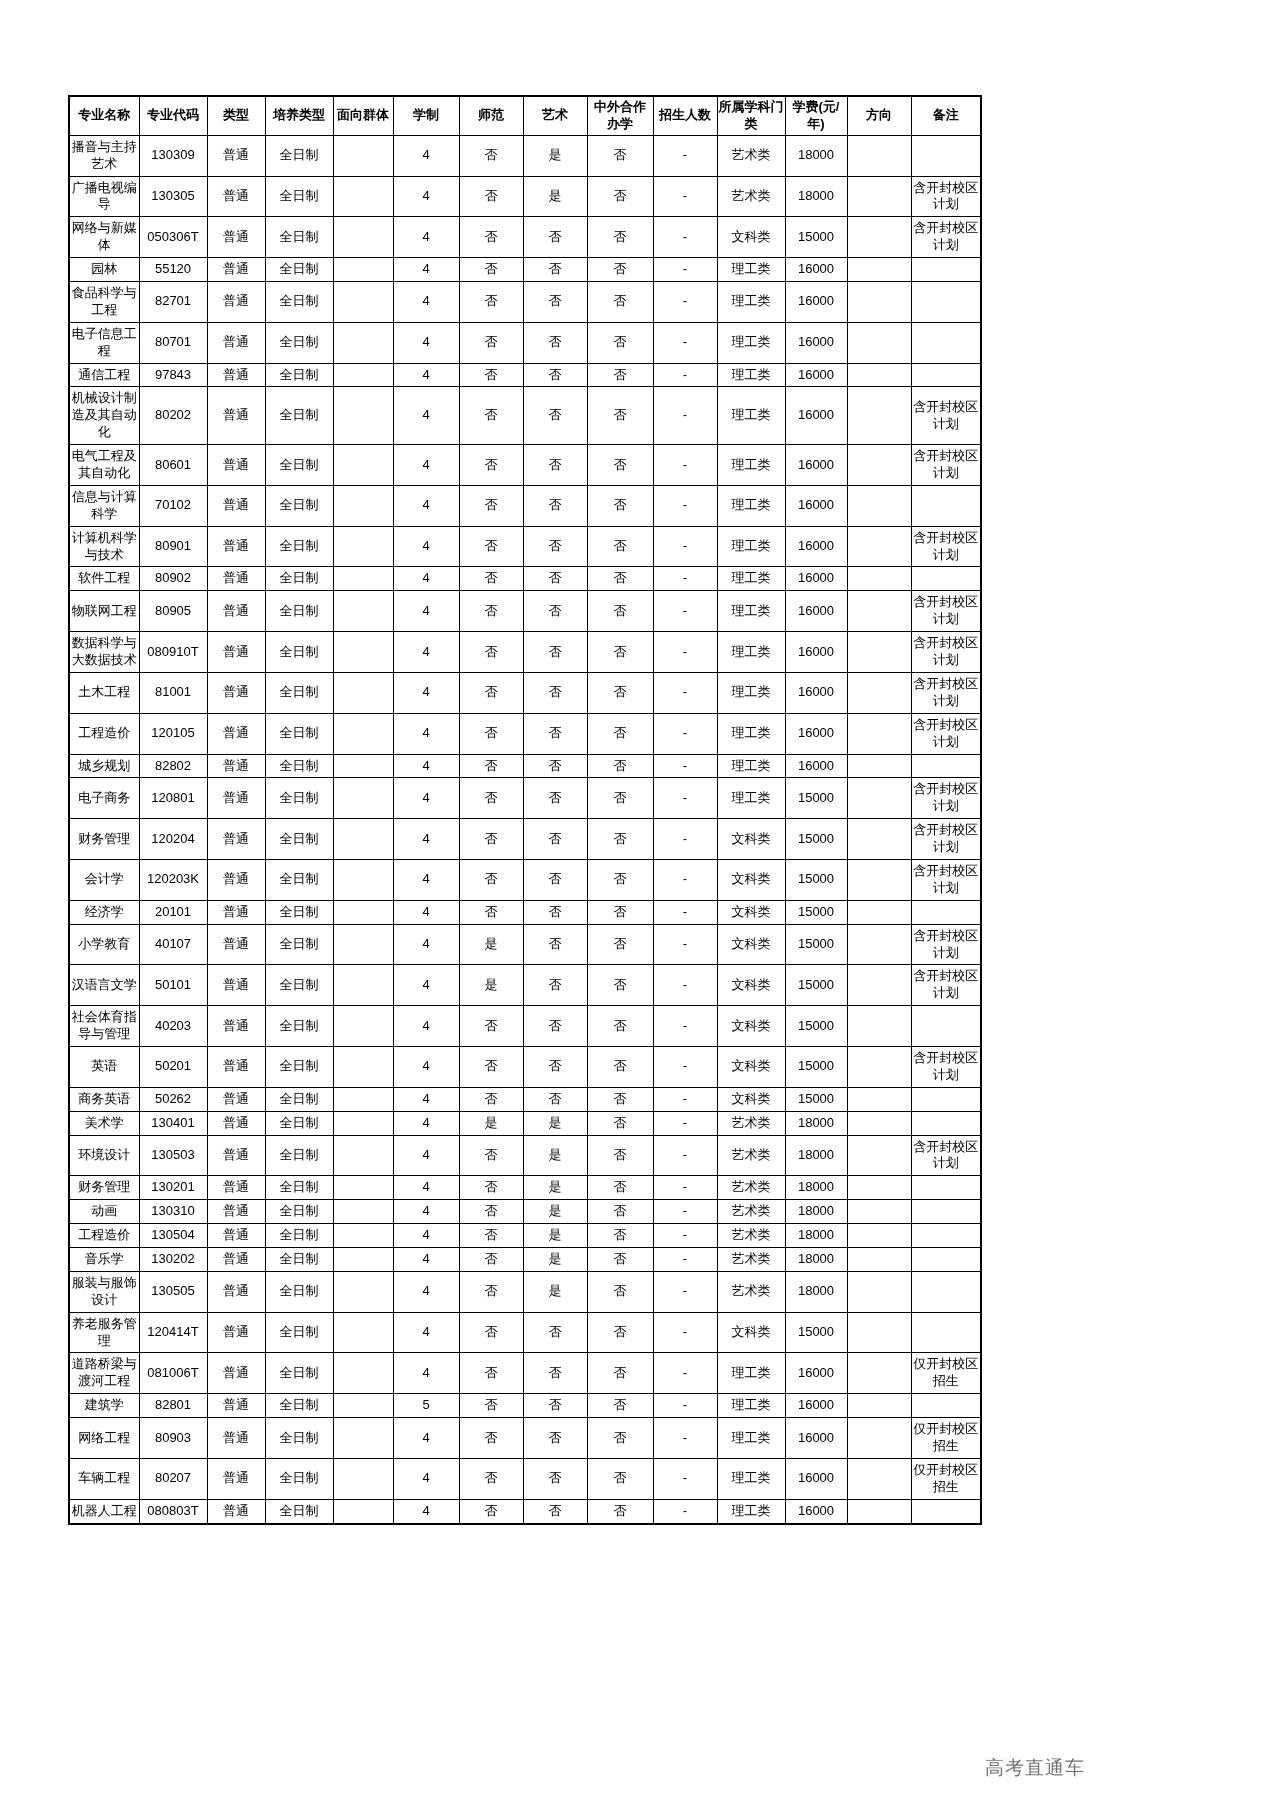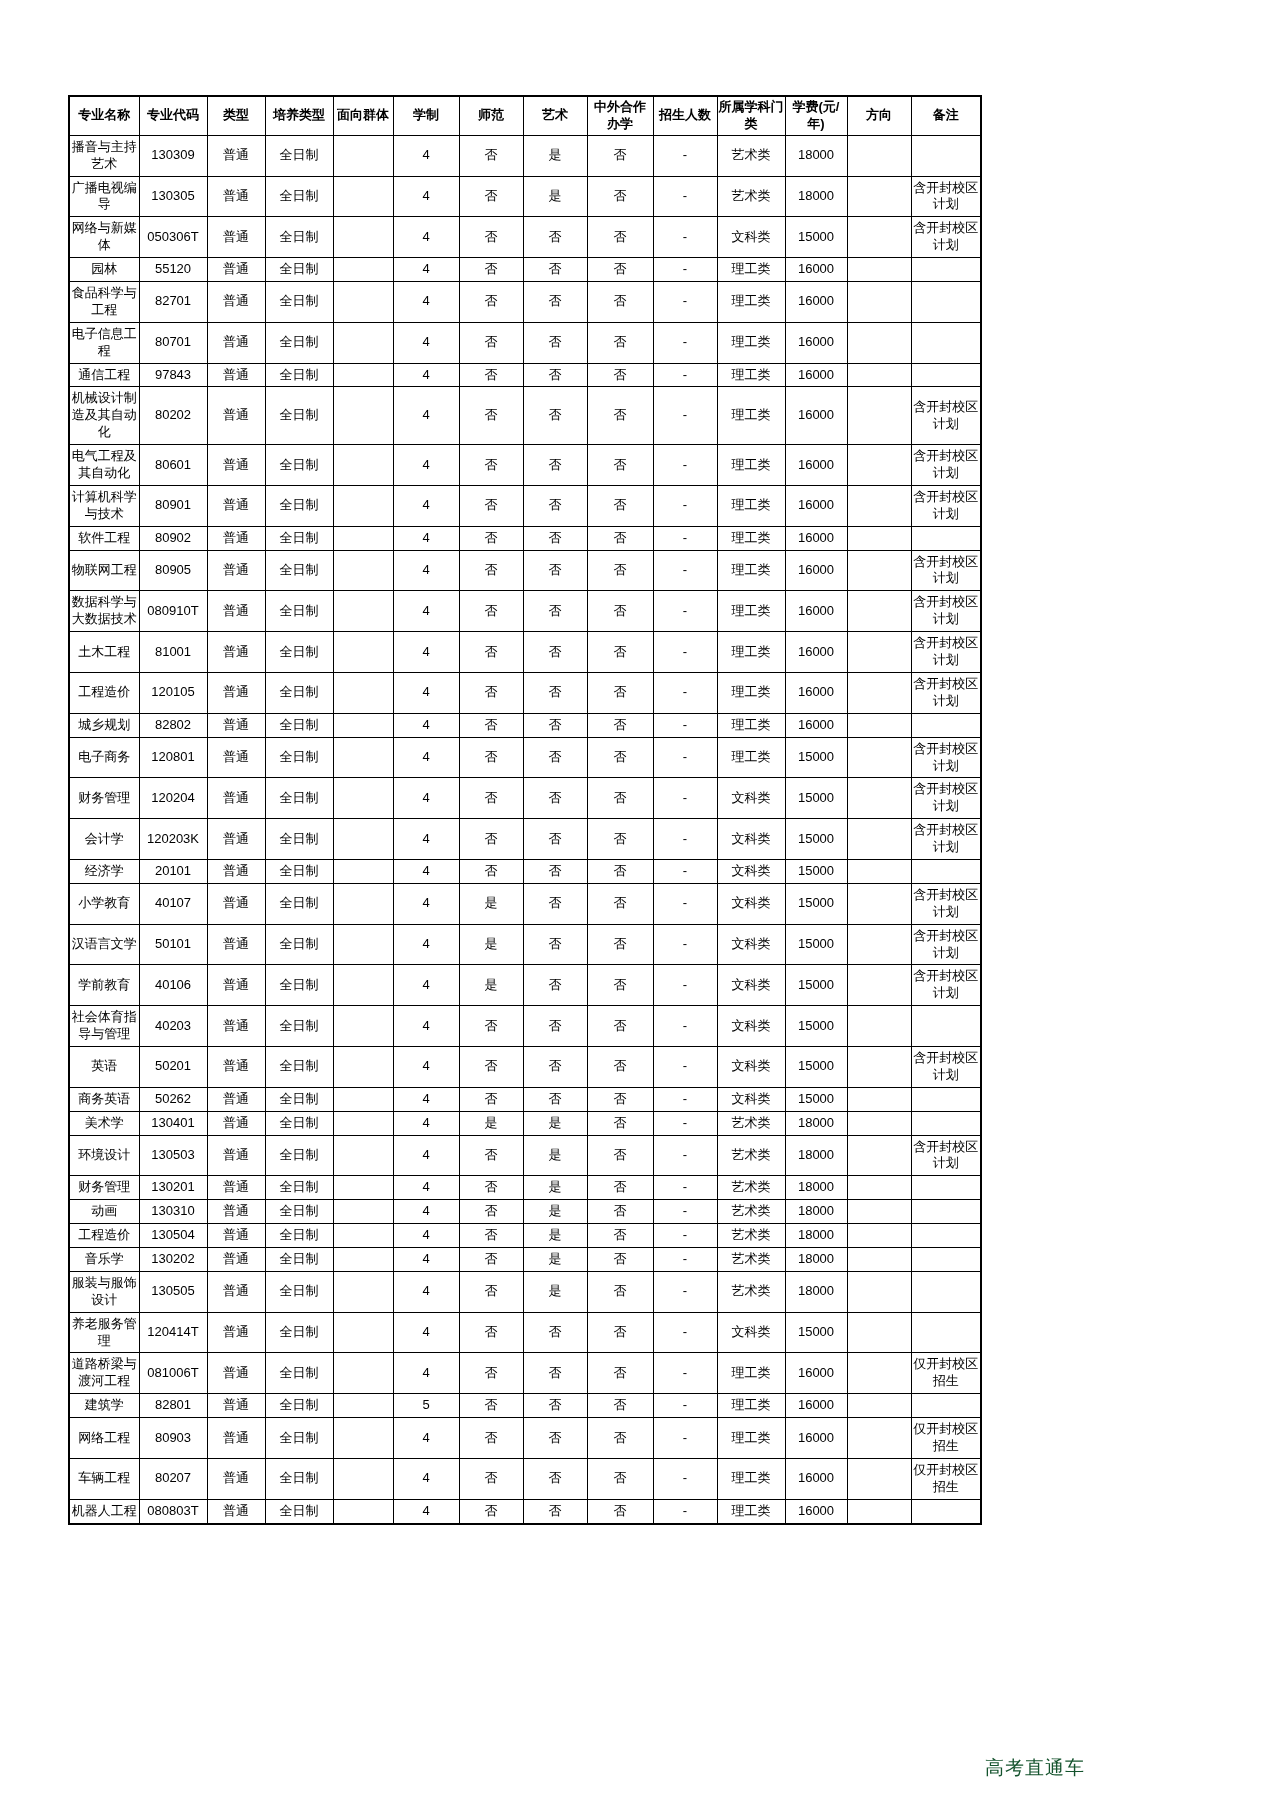--- a/index.html
+++ b/index.html
@@ -57,21 +57,21 @@
   col.c-category  { width: 68px; }
   col.c-tuition   { width: 62px; }
   col.c-direction { width: 64px; }
   col.c-remark    { width: 70px; }
 
   .watermark {
     position: absolute;
     left: 985px;
     top: 1755px;
     font-size: 19px;
-    color: #14532d;
+    color: #737373;
     letter-spacing: 1px;
   }
 </style>
 </head>
 <body>
 
 <div class="table-wrap">
   <table class="majors">
     <colgroup>
       <col class="c-name">
@@ -246,20 +246,36 @@
           <td>否</td>
           <td>否</td>
           <td>否</td>
           <td>-</td>
           <td>理工类</td>
           <td>16000</td>
           <td></td>
           <td>含开封校区计划</td>
         </tr>
         <tr>
+          <td>信息与计算科学</td>
+          <td>70102</td>
+          <td>普通</td>
+          <td>全日制</td>
+          <td></td>
+          <td>4</td>
+          <td>否</td>
+          <td>否</td>
+          <td>否</td>
+          <td>-</td>
+          <td>理工类</td>
+          <td>16000</td>
+          <td></td>
+          <td></td>
+        </tr>
+        <tr>
           <td>计算机科学与技术</td>
           <td>80901</td>
           <td>普通</td>
           <td>全日制</td>
           <td></td>
           <td>4</td>
           <td>否</td>
           <td>否</td>
           <td>否</td>
           <td>-</td>
@@ -440,36 +456,20 @@
           <td>否</td>
           <td>-</td>
           <td>文科类</td>
           <td>15000</td>
           <td></td>
           <td>含开封校区计划</td>
         </tr>
         <tr>
           <td>汉语言文学</td>
           <td>50101</td>
-          <td>普通</td>
-          <td>全日制</td>
-          <td></td>
-          <td>4</td>
-          <td>是</td>
-          <td>否</td>
-          <td>否</td>
-          <td>-</td>
-          <td>文科类</td>
-          <td>15000</td>
-          <td></td>
-          <td>含开封校区计划</td>
-        </tr>
-        <tr>
-          <td>学前教育</td>
-          <td>40106</td>
           <td>普通</td>
           <td>全日制</td>
           <td></td>
           <td>4</td>
           <td>是</td>
           <td>否</td>
           <td>否</td>
           <td>-</td>
           <td>文科类</td>
           <td>15000</td>

